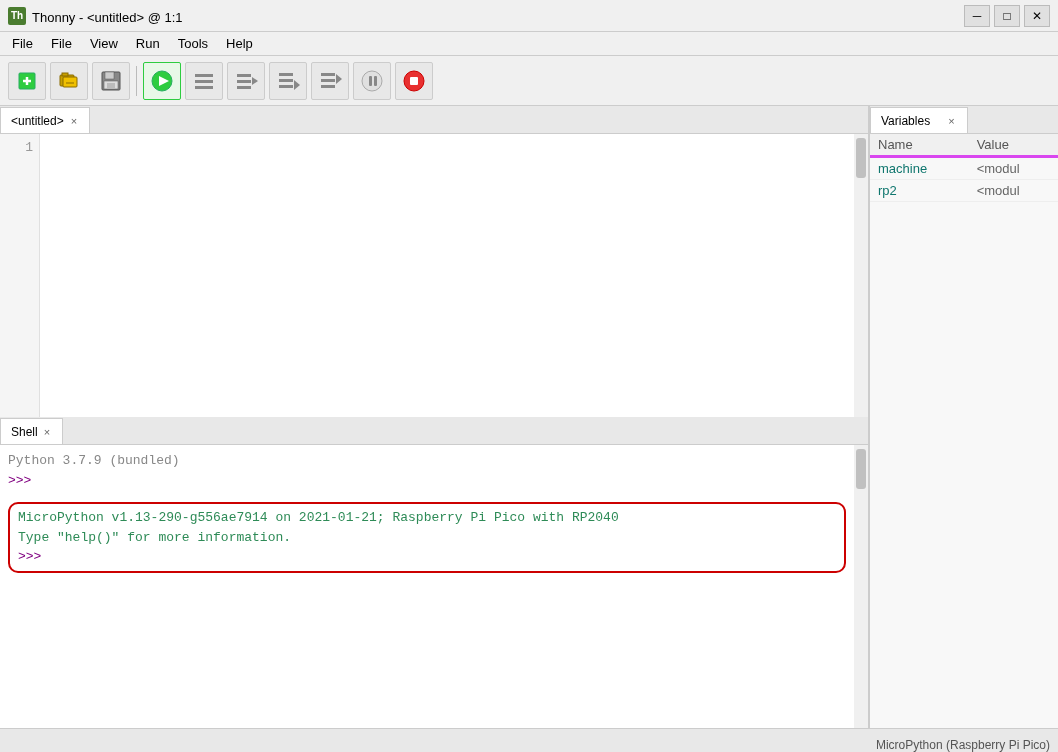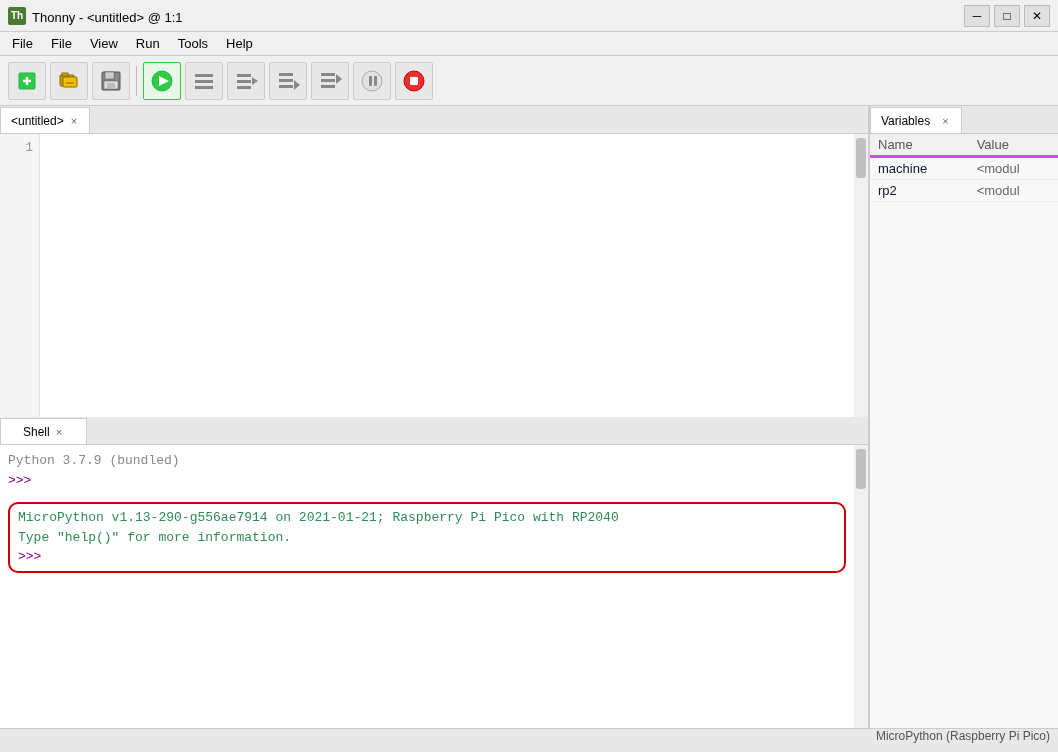--- a/index.html
+++ b/index.html
@@ -167,21 +167,21 @@
     .shell-tab-bar {
       display: flex;
       background: #e8e8e8;
       border-bottom: 1px solid #ccc;
       height: 28px;
       align-items: flex-end;
     }
     .shell-tab {
       display: flex;
       align-items: center;
-      padding: 4px 22px;
+      padding: 4px 10px;
       background: #ffffff;
       border: 1px solid #ccc;
       border-bottom: none;
       height: 26px;
       cursor: pointer;
       font-size: 12px;
       gap: 4px;
     }
     .shell-content {
       flex: 1;
@@ -225,49 +225,49 @@
     }
     .variables-tab {
       display: flex;
       align-items: center;
       padding: 4px 10px;
       background: #ffffff;
       border: 1px solid #ccc;
       border-bottom: none;
       height: 26px;
       font-size: 12px;
-      gap: 10px;
+      gap: 16px;
     }
     .variables-table {
       width: 100%;
       border-collapse: collapse;
       font-size: 13px;
     }
     .variables-table th {
       text-align: left;
       padding: 3px 8px;
       background: #f0f0f0;
       border-bottom: 3px solid #d946ef;
       font-weight: normal;
       color: #555;
     }
     .variables-table td {
       padding: 3px 8px;
       border-bottom: 1px solid #eee;
     }
-    .var-name { color: #0f172a; }
+    .var-name { color: #0f766e; }
     .var-value { color: #666; }
 
     
     .status-bar {
       height: 24px;
       background: #e8e8e8;
       border-top: 1px solid #ccc;
       display: flex;
-      align-items: flex-start;
+      align-items: flex-end;
       justify-content: flex-end;
       padding: 0 8px;
       font-size: 12px;
       color: #555;
     }
 
     
     .scrollbar-container {
       position: relative;
       width: 14px;

